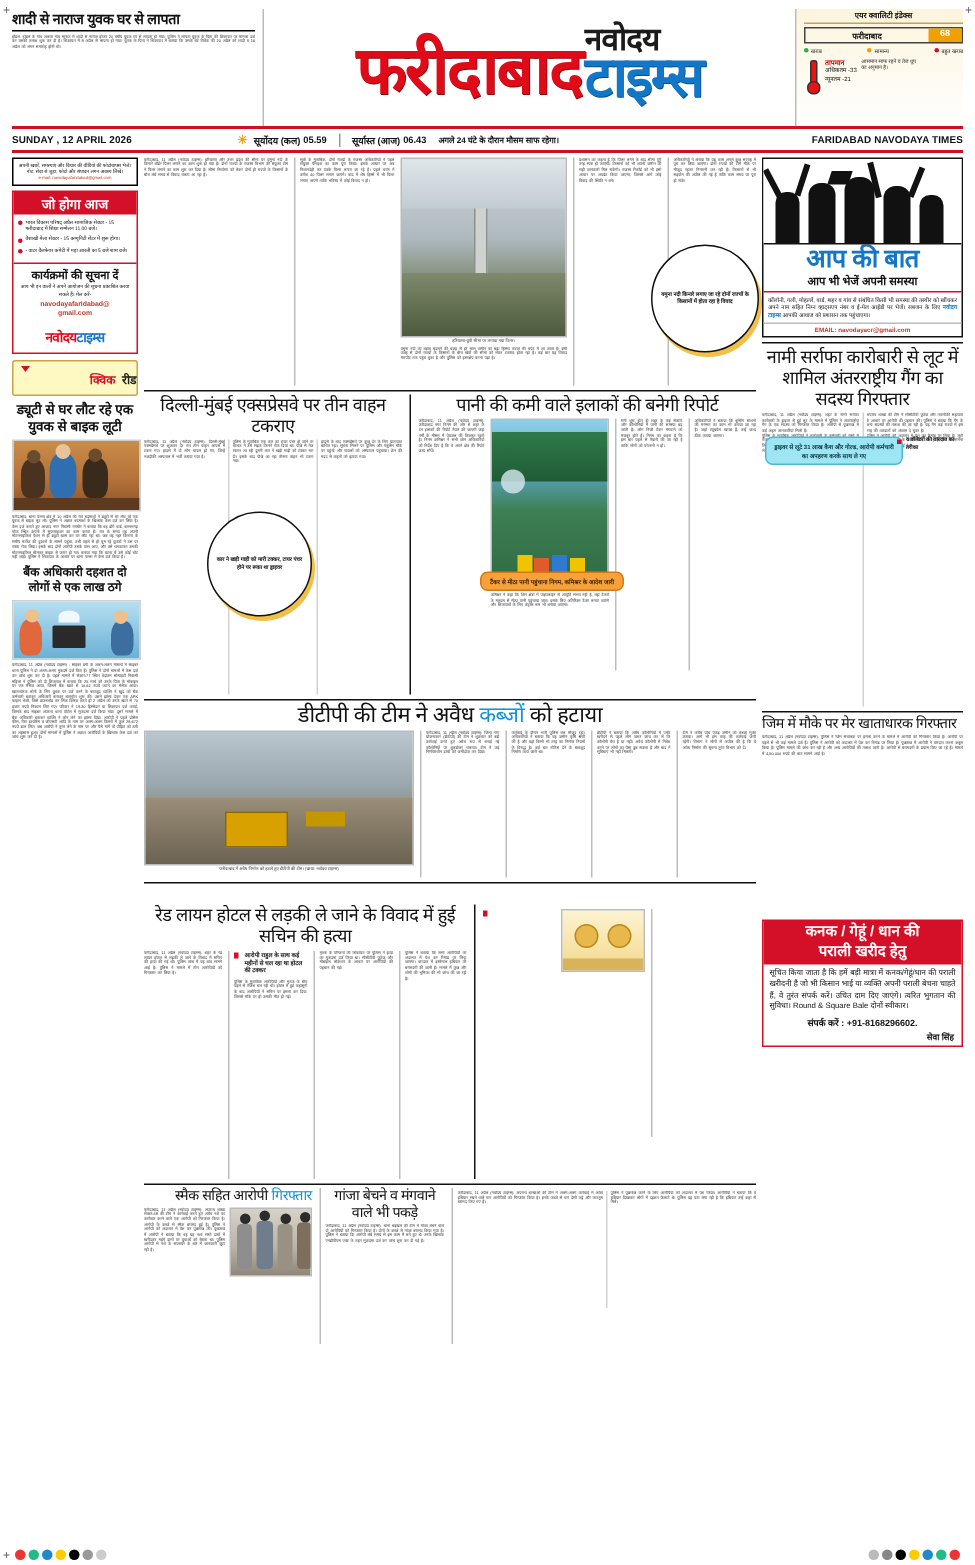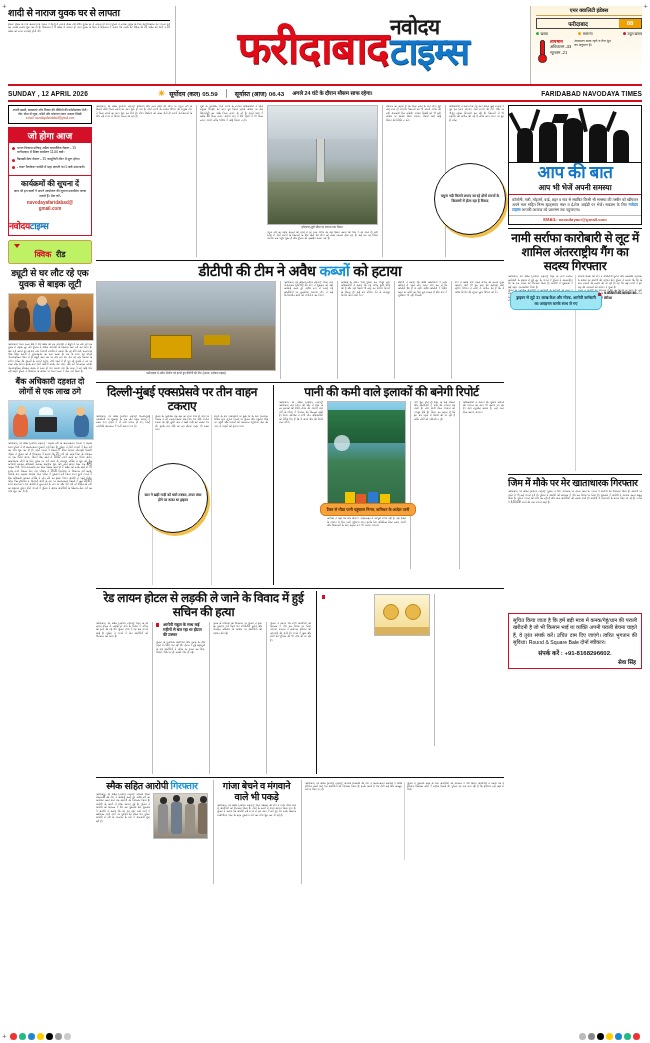--- a/index.html
+++ b/index.html
@@ -61,45 +61,45 @@
   .rail-note{font-size:3.2px;line-height:4.2px;border:.8px solid #000;padding:2px;text-align:center;}
   .rail-note .mail{color:#c0392b;font-size:2.8px;}
   .box-red{border:1.4px solid #d31027;margin-top:3px;}
   .box-red .hd{background:#d31027;color:#fff;font-size:9px;font-weight:bold;text-align:center;padding:1px 0;}
   .bullets{padding:3px 3px;}
   .bullets li{list-style:none;font-size:3.3px;line-height:4.4px;margin-bottom:3px;padding-left:5px;position:relative;}
   .bullets li:before{content:"";position:absolute;left:0;top:1.4px;width:3px;height:3px;border-radius:50%;background:#d31027;}
   .sub-hd{font-size:7.5px;font-weight:bold;text-align:center;padding:2px 0 1px;border-top:1px solid #d31027;}
   .sub-txt{font-size:3.3px;line-height:4.3px;text-align:center;padding:0 3px 2px;}
   .mailid{color:#c0392b;font-size:4.6px;font-weight:bold;text-align:center;line-height:6px;padding-bottom:2px;}
-  .mini-logo{text-align:left;padding:1px 0 2px;}
+  .mini-logo{text-align:center;padding:1px 0 2px;}
   .mini-logo span{font-size:9px;font-weight:bold;color:#1277c9;letter-spacing:-.4px;}
   .mini-logo em{font-style:normal;color:#e00b18;}
 
-  .quick-tab{margin-top:4px;background:#bef264;border:1px solid #c8a24f;border-radius:2px;
-             text-align:center;padding:2px 0;position:relative;}
+  .quick-tab{margin-top:4px;background:#fef9c3;border:1px solid #c8a24f;border-radius:2px;
+             text-align:right;padding:2px 0;position:relative;}
   .quick-tab b{font-size:8px;color:#d31027;}
   .quick-tab i{font-style:normal;font-size:8px;color:#222;font-weight:bold;}
   .quick-tab .caret{position:absolute;left:5px;top:3px;width:0;height:0;
                     border-left:3px solid transparent;border-right:3px solid transparent;border-top:4px solid #d31027;}
 
   .rail-head{font-size:9px;font-weight:bold;line-height:11px;text-align:center;margin:4px 0 3px;}
   .rail-head.sm{font-size:8px;line-height:10px;}
 
   
   .ill{width:100%;position:relative;overflow:hidden;border:.5px solid #cfcfcf;}
   .ill.loot{height:46px;background:linear-gradient(180deg,#c98c49 0%,#b5723a 55%,#8d5228 100%);}
   .ill.cyber{height:38px;background:linear-gradient(180deg,#b7dff0 0%,#6ab0d6 100%);}
   .fig{position:absolute;border-radius:40% 40% 30% 30%;}
 
   
   .lead-hd{font-size:18px;font-weight:bold;letter-spacing:-.4px;line-height:20px;
            text-align:center;margin:2px 0 3px;}
   .lead-hd .hi{color:#1291d6;}
-  .sec-hd{font-size:14.5px;font-weight:bold;line-height:16px;text-align:center;letter-spacing:-.3px;}
+  .sec-hd{font-size:14.5px;font-weight:normal;line-height:16px;text-align:center;letter-spacing:-.3px;}
   .sec-hd .hi{color:#1291d6;}
   .sec-hd.sm{font-size:12px;line-height:14px;}
   .sec-hd.xs{font-size:9.5px;line-height:11px;}
 
   .cols3{column-count:3;column-gap:5px;column-rule:.5px solid #d2d2d2;}
   .cols2{column-count:2;column-gap:5px;column-rule:.5px solid #d2d2d2;}
 
   .photo{position:relative;overflow:hidden;border:.5px solid #bbb;}
   .cap{font-size:2.8px;line-height:3.6px;text-align:center;color:#333;padding-top:1px;}
 
@@ -292,20 +292,61 @@
           <div style="width:58px" class="vline">
             <div class="copy" style="height:150px;padding-left:3px">प्रशासन का कहना है कि पिलर लगने के बाद सीमा पूरी तरह स्पष्ट हो जाएगी। किसानों को भी अपनी जमीन की सही जानकारी मिल सकेगी। राजस्व रिकॉर्ड को भी इसी आधार पर अपडेट किया जाएगा, जिससे आगे कोई विवाद की स्थिति न बने।</div>
           </div>
           <div style="width:58px" class="vline">
             <div class="copy" style="height:150px;padding-left:3px">अधिकारियों ने बताया कि यह काम अगले कुछ सप्ताह में पूरा कर लिया जाएगा। दोनों राज्यों की टीमें मौके पर मौजूद रहकर निगरानी कर रही हैं। किसानों से भी सहयोग की अपील की गई है ताकि काम समय पर पूरा हो सके।</div>
           </div>
           <div class="callout-circle" style="right:-2px;top:58px;width:72px;height:72px">यमुना नदी किनारे लगाए जा रहे दोनों राज्यों के किसानों में होता रहा है विवाद</div>
         </div>
       </div>
 
+      <div style="margin-top:3px;border-top:1.2px solid #111;padding-top:2px;display:flex;gap:5px">
+
+        <div style="width:172px;position:relative">
+          <div class="sec-hd sm">दिल्ली-मुंबई एक्सप्रेसवे पर तीन वाहन टकराए</div>
+          <div class="cols3" style="margin-top:2px;height:170px">
+            <div class="copy">फरीदाबाद, 11 अप्रैल (नवोदय टाइम्स): दिल्ली-मुंबई एक्सप्रेसवे पर शुक्रवार देर रात तीन वाहन आपस में टकरा गए। हादसे में दो लोग घायल हो गए, जिन्हें नजदीकी अस्पताल में भर्ती कराया गया है।</div>
+            <div class="copy">पुलिस के मुताबिक एक कार का टायर पंचर हो जाने पर चालक ने उसे सड़क किनारे रोक दिया था। पीछे से तेज रफ्तार आ रही दूसरी कार ने खड़ी गाड़ी को टक्कर मार दी। इसके बाद पीछे आ रहा तीसरा वाहन भी टकरा गया।</div>
+            <div class="copy">हादसे के बाद एक्सप्रेसवे पर कुछ देर के लिए यातायात बाधित रहा। सूचना मिलने पर पुलिस और एंबुलेंस मौके पर पहुंची और घायलों को अस्पताल पहुंचाया। क्रेन की मदद से वाहनों को हटाया गया।</div>
+          </div>
+          <div class="callout-circle" style="left:42px;top:78px;width:70px;height:70px">कार ने खड़ी गाड़ी को मारी टक्कर, टायर पंचर होने पर रूका था ड्राइवर</div>
+        </div>
+
+        <div style="flex:1;position:relative;border-left:1px solid #111;padding-left:5px">
+          <div class="sec-hd sm">पानी की कमी वाले इलाकों की बनेगी रिपोर्ट</div>
+          <div style="display:flex;gap:4px;margin-top:2px">
+            <div style="width:44px">
+                <div class="copy" style="height:168px">फरीदाबाद, 11 अप्रैल (नवोदय टाइम्स): फरीदाबाद नगर निगम की ओर से शहर के उन इलाकों की रिपोर्ट तैयार की जाएगी जहां गर्मी के मौसम में पेयजल की किल्लत रहती है। निगम कमिश्नर ने सभी जोन अधिकारियों को निर्देश दिए हैं कि वे अपने क्षेत्र की रिपोर्ट जल्द सौंपें।</div>
+              </div>
+            <div style="flex:1">
+              <div class="photo ph-water" style="height:110px">
+                <b style="position:absolute;left:0;top:8%;width:100%;height:30%;background:linear-gradient(180deg,#2f7a4a,#1f5c36);display:block"></b>
+                <b style="position:absolute;left:8%;top:30%;width:16px;height:16px;border-radius:50%;background:#d8e9ef;opacity:.8;display:block"></b>
+                <b style="position:absolute;left:22%;bottom:6%;width:10px;height:13px;background:#f0c400;display:block"></b>
+                <b style="position:absolute;left:36%;bottom:4%;width:10px;height:13px;background:#e05a2a;display:block"></b>
+                <b style="position:absolute;left:52%;bottom:6%;width:10px;height:13px;background:#2f7ad1;display:block"></b>
+                <b style="position:absolute;left:68%;bottom:4%;width:10px;height:13px;background:#f0c400;display:block"></b>
+              </div>
+              <div class="cap">टैंकर से पानी भरते लोग।</div>
+              <div class="copy" style="height:34px">कमिश्नर ने कहा कि जिन क्षेत्रों में पाइपलाइन से आपूर्ति संभव नहीं है, वहां टैंकरों के माध्यम से मीठा पानी पहुंचाया जाए। इसके लिए अतिरिक्त टैंकर लगाए जाएंगे और शिकायतों के लिए कंट्रोल रूम भी बनाया जाएगा।</div>
+            </div>
+            <div style="width:44px" class="vline">
+                <div class="copy" style="height:168px;padding-left:3px">गर्मी शुरू होते ही शहर के कई सेक्टरों और कॉलोनियों में पानी की समस्या बढ़ जाती है। लोग निजी टैंकर मंगवाने को मजबूर होते हैं। निगम का कहना है कि इस बार पहले से तैयारी की जा रही है ताकि लोगों को परेशानी न हो।</div>
+              </div>
+            <div style="width:44px" class="vline">
+                <div class="copy" style="height:168px;padding-left:3px">अधिकारियों ने बताया कि बूस्टिंग स्टेशनों की मरम्मत का काम भी कराया जा रहा है। जहां ट्यूबवेल खराब हैं, उन्हें जल्द ठीक कराया जाएगा।</div>
+              </div>
+          </div>
+          <div class="callout-box orange" style="left:46px;top:118px;width:96px">टैंकर से मीठा पानी पहुंचाना निगम, कमिश्नर के आदेश जारी</div>
+        </div>
+      </div>
+
       <div style="margin-top:3px;border-top:1.2px solid #111;padding-top:2px">
         <div class="sec-hd"><span>डीटीपी की टीम ने अवैध </span><span class="hi">कब्जों</span><span> को हटाया</span></div>
         <div style="display:flex;gap:4px;margin-top:2px">
           <div style="flex:1">
             <div class="photo ph-demo" style="height:88px">
               <b style="position:absolute;left:0;bottom:0;width:100%;height:50%;background:linear-gradient(180deg,#9a8e78,#6b6252);display:block"></b>
               <b style="position:absolute;left:30%;bottom:12%;width:40px;height:22px;background:#d8a100;border:.5px solid #8a6a00;display:block"></b>
               <b style="position:absolute;left:60%;bottom:28%;width:26px;height:10px;background:#c49600;display:block"></b>
             </div>
             <div class="cap">फरीदाबाद में अवैध निर्माण को हटाते हुए डीटीपी की टीम। (छाया: नवोदय टाइम्स)</div>
@@ -318,62 +359,21 @@
             </div>
           <div style="width:52px" class="vline">
               <div class="copy" style="height:98px;padding-left:3px">डीटीपी ने बताया कि अवैध कॉलोनियों में प्लॉट खरीदने से पहले लोग जरूर जांच कर लें कि कॉलोनी वैध है या नहीं। अवैध कॉलोनी में निवेश करने पर लोगों का पैसा डूब सकता है और बाद में सुविधाएं भी नहीं मिलतीं।</div>
             </div>
           <div style="width:52px" class="vline">
               <div class="copy" style="height:98px;padding-left:3px">टीम ने करीब पांच एकड़ जमीन को कब्जा मुक्त कराया। आगे भी इस तरह की कार्रवाई जारी रहेगी। विभाग ने लोगों से अपील की है कि वे अवैध निर्माण की सूचना तुरंत विभाग को दें।</div>
             </div>
         </div>
       </div>
 
-      <div style="margin-top:3px;border-top:1.2px solid #111;padding-top:2px;display:flex;gap:5px">
-
-        <div style="width:172px;position:relative">
-          <div class="sec-hd sm">दिल्ली-मुंबई एक्सप्रेसवे पर तीन वाहन टकराए</div>
-          <div class="cols3" style="margin-top:2px;height:170px">
-            <div class="copy">फरीदाबाद, 11 अप्रैल (नवोदय टाइम्स): दिल्ली-मुंबई एक्सप्रेसवे पर शुक्रवार देर रात तीन वाहन आपस में टकरा गए। हादसे में दो लोग घायल हो गए, जिन्हें नजदीकी अस्पताल में भर्ती कराया गया है।</div>
-            <div class="copy">पुलिस के मुताबिक एक कार का टायर पंचर हो जाने पर चालक ने उसे सड़क किनारे रोक दिया था। पीछे से तेज रफ्तार आ रही दूसरी कार ने खड़ी गाड़ी को टक्कर मार दी। इसके बाद पीछे आ रहा तीसरा वाहन भी टकरा गया।</div>
-            <div class="copy">हादसे के बाद एक्सप्रेसवे पर कुछ देर के लिए यातायात बाधित रहा। सूचना मिलने पर पुलिस और एंबुलेंस मौके पर पहुंची और घायलों को अस्पताल पहुंचाया। क्रेन की मदद से वाहनों को हटाया गया।</div>
-          </div>
-          <div class="callout-circle" style="left:42px;top:78px;width:70px;height:70px">कार ने खड़ी गाड़ी को मारी टक्कर, टायर पंचर होने पर रूका था ड्राइवर</div>
-        </div>
-
-        <div style="flex:1;position:relative;border-left:1px solid #111;padding-left:5px">
-          <div class="sec-hd sm">पानी की कमी वाले इलाकों की बनेगी रिपोर्ट</div>
-          <div style="display:flex;gap:4px;margin-top:2px">
-            <div style="width:44px">
-                <div class="copy" style="height:168px">फरीदाबाद, 11 अप्रैल (नवोदय टाइम्स): फरीदाबाद नगर निगम की ओर से शहर के उन इलाकों की रिपोर्ट तैयार की जाएगी जहां गर्मी के मौसम में पेयजल की किल्लत रहती है। निगम कमिश्नर ने सभी जोन अधिकारियों को निर्देश दिए हैं कि वे अपने क्षेत्र की रिपोर्ट जल्द सौंपें।</div>
-              </div>
-            <div style="flex:1">
-              <div class="photo ph-water" style="height:110px">
-                <b style="position:absolute;left:0;top:8%;width:100%;height:30%;background:linear-gradient(180deg,#2f7a4a,#1f5c36);display:block"></b>
-                <b style="position:absolute;left:8%;top:30%;width:16px;height:16px;border-radius:50%;background:#d8e9ef;opacity:.8;display:block"></b>
-                <b style="position:absolute;left:22%;bottom:6%;width:10px;height:13px;background:#f0c400;display:block"></b>
-                <b style="position:absolute;left:36%;bottom:4%;width:10px;height:13px;background:#e05a2a;display:block"></b>
-                <b style="position:absolute;left:52%;bottom:6%;width:10px;height:13px;background:#2f7ad1;display:block"></b>
-                <b style="position:absolute;left:68%;bottom:4%;width:10px;height:13px;background:#f0c400;display:block"></b>
-              </div>
-              <div class="cap">टैंकर से पानी भरते लोग।</div>
-              <div class="copy" style="height:34px">कमिश्नर ने कहा कि जिन क्षेत्रों में पाइपलाइन से आपूर्ति संभव नहीं है, वहां टैंकरों के माध्यम से मीठा पानी पहुंचाया जाए। इसके लिए अतिरिक्त टैंकर लगाए जाएंगे और शिकायतों के लिए कंट्रोल रूम भी बनाया जाएगा।</div>
-            </div>
-            <div style="width:44px" class="vline">
-                <div class="copy" style="height:168px;padding-left:3px">गर्मी शुरू होते ही शहर के कई सेक्टरों और कॉलोनियों में पानी की समस्या बढ़ जाती है। लोग निजी टैंकर मंगवाने को मजबूर होते हैं। निगम का कहना है कि इस बार पहले से तैयारी की जा रही है ताकि लोगों को परेशानी न हो।</div>
-              </div>
-            <div style="width:44px" class="vline">
-                <div class="copy" style="height:168px;padding-left:3px">अधिकारियों ने बताया कि बूस्टिंग स्टेशनों की मरम्मत का काम भी कराया जा रहा है। जहां ट्यूबवेल खराब हैं, उन्हें जल्द ठीक कराया जाएगा।</div>
-              </div>
-          </div>
-          <div class="callout-box orange" style="left:46px;top:118px;width:96px">टैंकर से मीठा पानी पहुंचाना निगम, कमिश्नर के आदेश जारी</div>
-        </div>
-      </div>
-
-      <div style="margin-top:3px;border-top:1.2px solid #111;padding-top:2px;display:flex;gap:5px">
+      <div style="margin-top:3px;border-top:1.2px solid #111;padding-top:14px;display:flex;gap:5px">
 
         <div style="width:215px">
           <div class="sec-hd sm">रेड लायन होटल से लड़की ले जाने के विवाद में हुई सचिन की हत्या</div>
           <div style="display:flex;gap:4px;margin-top:3px">
             <div style="width:52px">
                 <div class="copy" style="height:152px">फरीदाबाद, 11 अप्रैल (नवोदय टाइम्स): शहर के रेड लायन होटल से लड़की ले जाने के विवाद में सचिन की हत्या की गई थी। पुलिस जांच में यह बात सामने आई है। पुलिस ने मामले में तीन आरोपियों को गिरफ्तार कर लिया है।</div>
               </div>
             <div style="width:52px" class="vline">
               <div class="bullet-line" style="padding-left:7px;margin-left:3px">आरोपी राहुल के साथ कई महीनों से चल रहा था होटल की टक्कर</div>
               <div class="copy" style="height:120px;padding-left:3px;margin-top:3px">पुलिस के मुताबिक आरोपियों और मृतक के बीच पहले से रंजिश चल रही थी। होटल में हुई कहासुनी के बाद आरोपियों ने सचिन पर हमला कर दिया, जिससे मौके पर ही उसकी मौत हो गई।</div>
@@ -404,21 +404,21 @@
             <div style="flex:1" class="vline">
                 <div class="copy" style="height:152px;padding-left:3px"></div>
               </div>
           </div>
         </div>
       </div>
 
       <div style="margin-top:3px;border-top:1.2px solid #111;padding-top:2px;display:flex;gap:5px">
 
         <div style="width:112px">
-          <div class="sec-hd xs" style="text-align:center"><span>स्मैक सहित आरोपी </span><span class="hi">गिरफ्तार</span></div>
+          <div class="sec-hd xs" style="text-align:right"><span>स्मैक सहित आरोपी </span><span class="hi">गिरफ्तार</span></div>
           <div style="display:flex;gap:3px;margin-top:2px">
             <div style="width:54px">
                 <div class="copy" style="height:80px">फरीदाबाद, 11 अप्रैल (नवोदय टाइम्स): अपराध शाखा सेक्टर-48 की टीम ने कार्रवाई करते हुए अवैध नशे का कारोबार करने वाले एक आरोपी को गिरफ्तार किया है। आरोपी के कब्जे से स्मैक बरामद हुई है। पुलिस ने आरोपी को अदालत में पेश कर पूछताछ की। पूछताछ में आरोपी ने बताया कि वह यह नशा सस्ते दामों में खरीदकर महंगे दामों पर युवाओं को बेचता था। पुलिस आरोपी से नशे के सप्लायर के बारे में जानकारी जुटा रही है।</div>
               </div>
             <div style="flex:1">
               <div class="photo ph-arrest" style="height:44px">
                 <b class="fig" style="left:4px;top:10px;width:10px;height:30px;background:#8e8e8e;border-radius:3px"></b>
                 <b class="fig" style="left:17px;top:8px;width:11px;height:32px;background:#6f7d8c;border-radius:3px"></b>
                 <b class="fig" style="left:31px;top:10px;width:10px;height:30px;background:#9a9185;border-radius:3px"></b>
                 <b class="fig" style="left:44px;top:9px;width:10px;height:31px;background:#7d6f5e;border-radius:3px"></b>
@@ -477,20 +477,24 @@
         <div class="callout-box cyan" style="left:2px;top:62px;width:92px">ड्राइवर से लूटे 31 लाख कैश और गोल्ड, आरोपी कर्मचारी का अपहरण करके साथ ले गए</div>
         <div class="bullet-line" style="position:absolute;right:2px;top:62px;width:36px;font-size:3.6px;line-height:4.6px">व वॉलेटरों की वारदात का तरीका</div>
       </div>
 
       <div style="margin-top:3px;border-top:1px solid #111;padding-top:2px">
         <div class="sec-hd xs" style="text-align:left">जिम में मौके पर मेर खाताधारक गिरफ्तार</div>
         <div class="copy" style="height:120px;margin-top:2px">फरीदाबाद, 11 अप्रैल (नवोदय टाइम्स): पुलिस ने जिम संचालक पर हमला करने के मामले में आरोपी को गिरफ्तार किया है। आरोपी पर पहले से भी कई मामले दर्ज हैं। पुलिस ने आरोपी को अदालत में पेश कर रिमांड पर लिया है। पूछताछ में आरोपी ने वारदात करना कबूल किया है। पुलिस मामले की जांच कर रही है और अन्य आरोपियों की तलाश जारी है। आरोपी से बरामदगी के प्रयास किए जा रहे हैं। मामले में 4,50,000 रुपये की बात सामने आई है।</div>
       </div>
 
       <div class="ad-box">
+        <div class="ad-hd">
+          <div>कनक / गेहूं / धान की</div>
+          <div>पराली खरीद हेतु</div>
+        </div>
         <div class="ad-body">सूचित किया जाता है कि हमें बड़ी मात्रा में कनक/गेहूं/धान की पराली खरीदनी है जो भी किसान भाई या व्यक्ति अपनी पराली बेचना चाहते हैं, वे तुरंत संपर्क करें। उचित दाम दिए जाएंगे। त्वरित भुगतान की सुविधा। Round &amp; Square Bale दोनों स्वीकार।</div>
         <div class="ad-contact">संपर्क करें : +91-8168296602.</div>
         <div class="ad-sign">सेवा सिंह</div>
       </div>
     </div>
   </div>
 
   <div class="colorbar" style="left:10px">
     <b style="background:#e33"></b>
       <b style="background:#2b8"></b>

